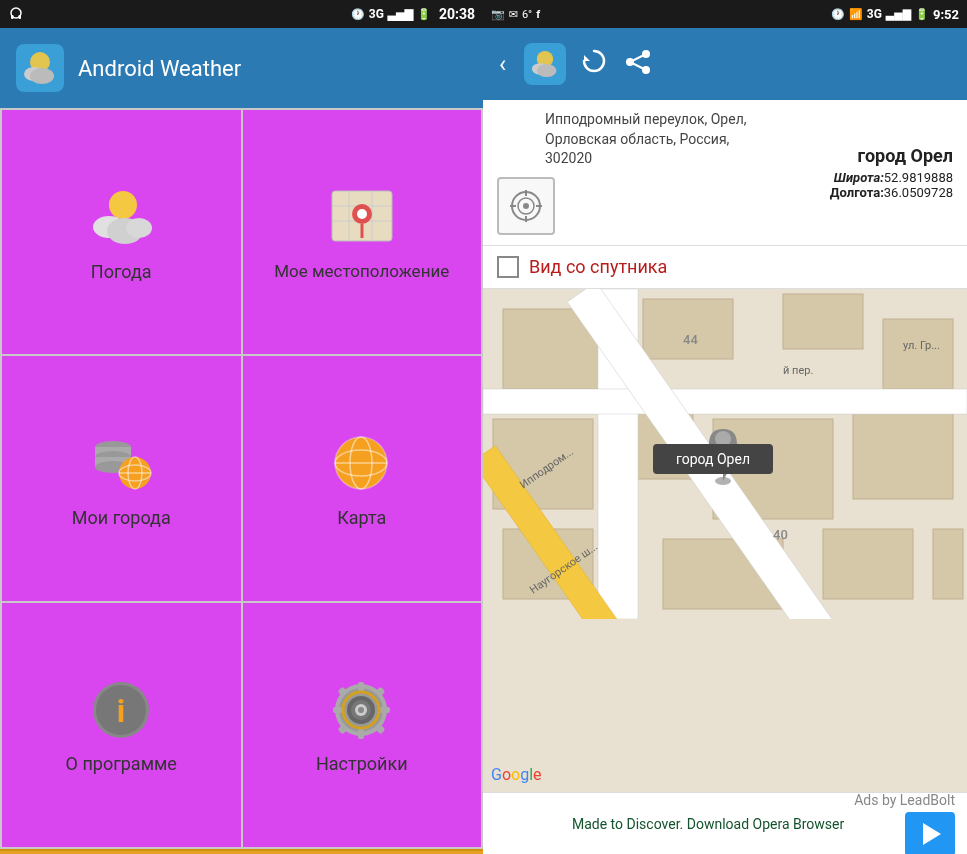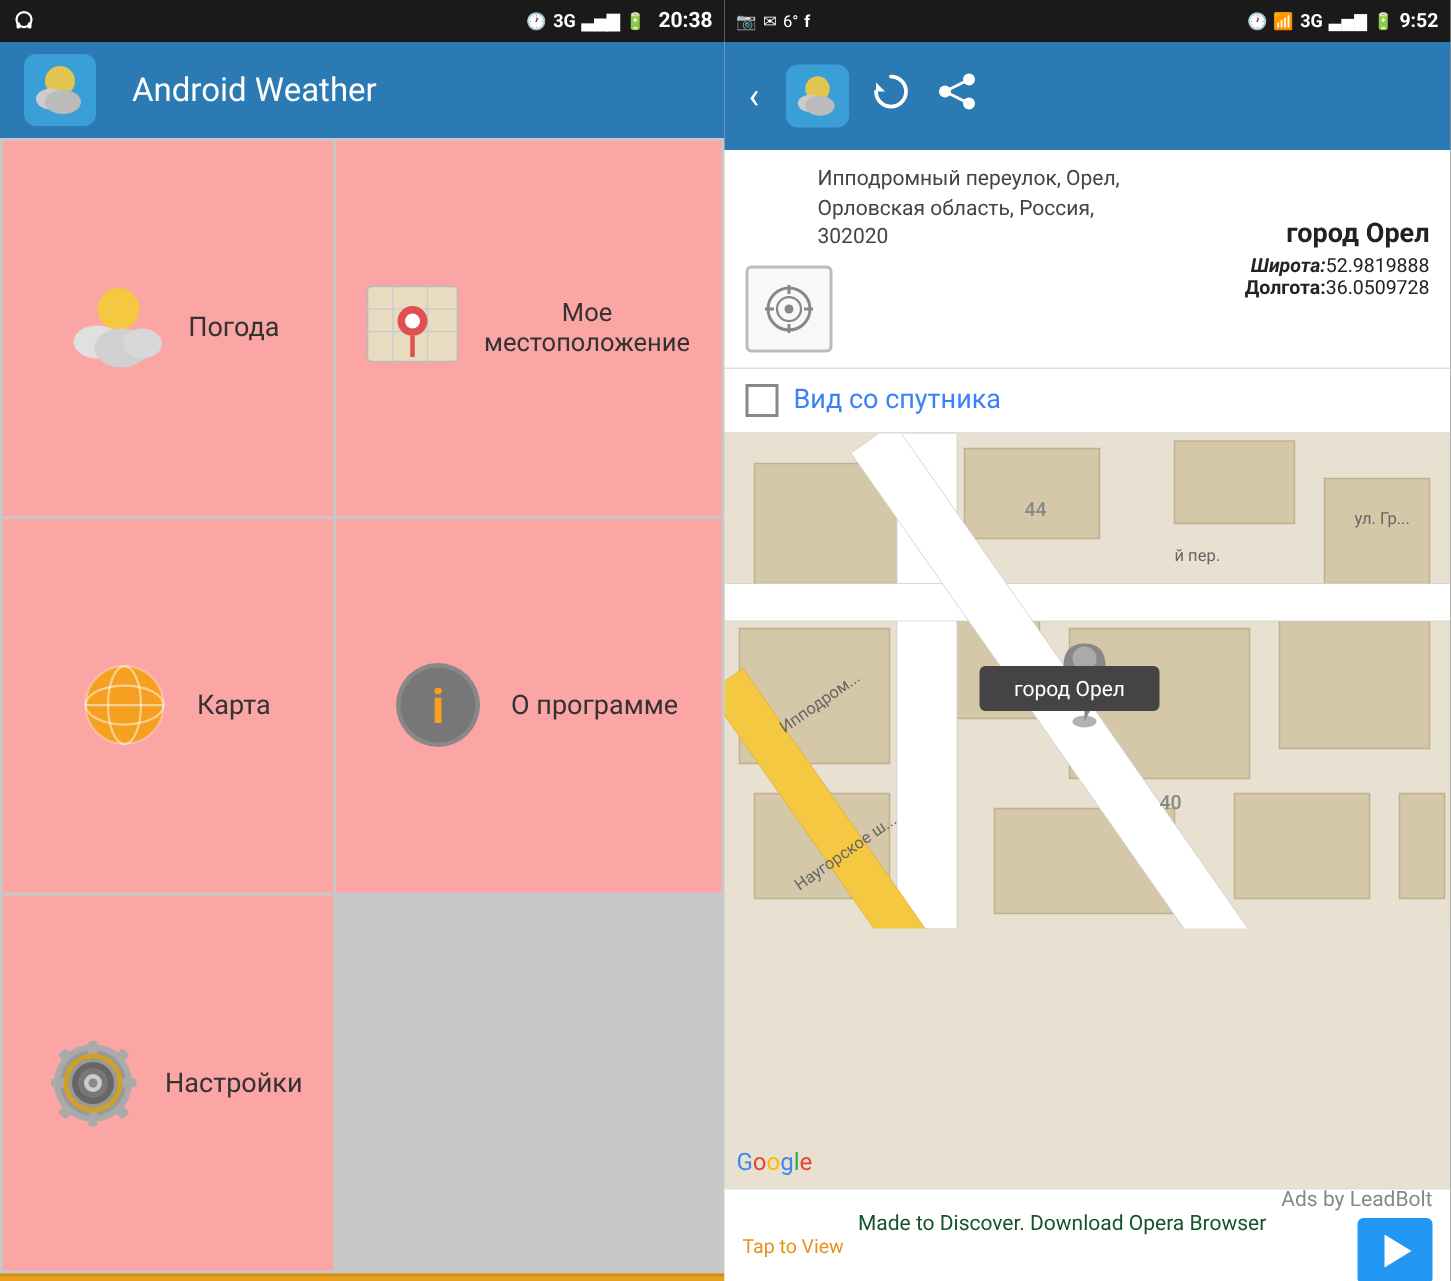--- a/index.html
+++ b/index.html
@@ -39,26 +39,26 @@
     }
 
     .status-right-left {
       display: flex;
       align-items: center;
       gap: 4px;
       font-weight: bold;
     }
 
     .app-header-left {
-      height: 64px;
+      height: 80px;
       background: #2b7ab3;
       display: flex;
       align-items: center;
       padding: 16px 16px;
-      gap: 24px;
+      gap: 14px;
     }
 
     .app-icon {
       width: 48px;
       height: 48px;
       border-radius: 8px;
       background: #3a9fd6;
       display: flex;
       align-items: center;
       justify-content: center;
@@ -75,22 +75,23 @@
       flex: 1;
       display: grid;
       grid-template-columns: 1fr 1fr;
       grid-template-rows: 1fr 1fr 1fr;
       gap: 2px;
       background: #c8c8c8;
       padding: 2px;
     }
 
     .grid-item {
-      background: #fca5a5;
-      display: flex;
+      background: #d946ef;
+      display: flex;
+      flex-direction: column;
       align-items: center;
       justify-content: center;
       gap: 8px;
       cursor: pointer;
       padding: 16px;
     }
 
     .grid-item-icon {
       width: 80px;
       height: 70px;
@@ -252,21 +253,21 @@
     .checkbox {
       width: 22px;
       height: 22px;
       border: 2px solid #888;
       background: white;
       flex-shrink: 0;
     }
 
     .satellite-label {
       font-size: 18px;
-      color: #3b82f6;
+      color: #b91c1c;
     }
 
     .map-container {
       flex: 1;
       background: #e8e0d0;
       position: relative;
       overflow: hidden;
     }
 
     .google-logo {
@@ -404,20 +405,38 @@
           <line x1="45" y1="5" x2="45" y2="55" stroke="#ccc" stroke-width="1"></line>
 
           <circle cx="35" cy="28" r="10" fill="#e05050"></circle>
           <circle cx="35" cy="28" r="5" fill="white"></circle>
           <line x1="35" y1="38" x2="35" y2="52" stroke="#e05050" stroke-width="3"></line>
         </svg>
       </div>
       <span class="grid-item-label" style="font-size:17px;">Мое местоположение</span>
     </div>
 
+    <div class="grid-item">
+      <div class="grid-item-icon">
+        <svg width="80" height="65" viewBox="0 0 80 65">
+
+          <ellipse cx="32" cy="16" rx="18" ry="6" fill="#999"></ellipse>
+          <rect x="14" y="16" width="36" height="10" fill="#aaa"></rect>
+          <ellipse cx="32" cy="26" rx="18" ry="6" fill="#999"></ellipse>
+          <rect x="14" y="26" width="36" height="10" fill="#aaa"></rect>
+          <ellipse cx="32" cy="36" rx="18" ry="6" fill="#999"></ellipse>
+
+          <circle cx="54" cy="42" r="16" fill="#f5a020"></circle>
+          <ellipse cx="54" cy="42" rx="16" ry="8" fill="none" stroke="rgba(255,255,255,0.5)" stroke-width="1.5"></ellipse>
+          <line x1="38" y1="42" x2="70" y2="42" stroke="rgba(255,255,255,0.5)" stroke-width="1.5"></line>
+          <ellipse cx="54" cy="42" rx="7" ry="16" fill="none" stroke="rgba(255,255,255,0.5)" stroke-width="1.5"></ellipse>
+        </svg>
+      </div>
+      <span class="grid-item-label">Мои города</span>
+    </div>
 
     <div class="grid-item">
       <div class="grid-item-icon">
         <svg width="75" height="65" viewBox="0 0 75 65">
           <circle cx="37" cy="32" r="26" fill="#f5a020"></circle>
           <ellipse cx="37" cy="32" rx="26" ry="13" fill="none" stroke="rgba(255,255,255,0.5)" stroke-width="1.5"></ellipse>
           <line x1="11" y1="32" x2="63" y2="32" stroke="rgba(255,255,255,0.5)" stroke-width="1.5"></line>
           <ellipse cx="37" cy="32" rx="11" ry="26" fill="none" stroke="rgba(255,255,255,0.5)" stroke-width="1.5"></ellipse>
           <circle cx="37" cy="32" r="26" fill="none" stroke="rgba(255,255,255,0.3)" stroke-width="1.5"></circle>
         </svg>
@@ -602,21 +621,20 @@
     </svg>
 
     <div class="google-logo" style="position:absolute;bottom:8px;left:8px;">
       <span>G</span><span>o</span><span>o</span><span>g</span><span>l</span><span>e</span>
     </div>
   </div>
 
   <div class="ad-banner">
     <div class="ad-text-area">
       <div class="ad-title">Made to Discover. Download Opera Browser</div>
-      <div class="ad-subtitle">Tap to View</div>
     </div>
     <div style="display:flex;flex-direction:column;align-items:flex-end;gap:4px;">
       <div class="ad-source">Ads by LeadBolt</div>
       <div class="ad-play-btn">
         <div class="ad-play-triangle"></div>
       </div>
     </div>
   </div>
 </div>
 

